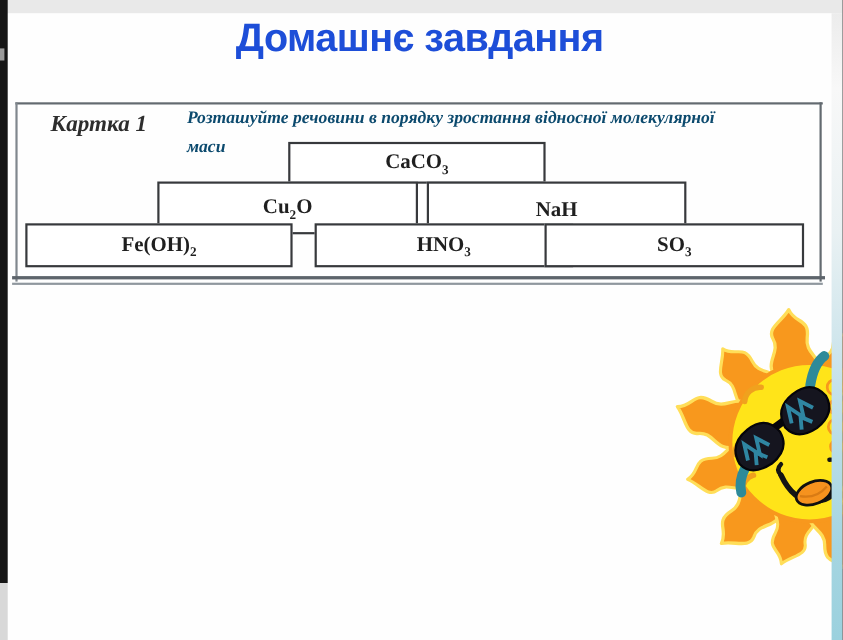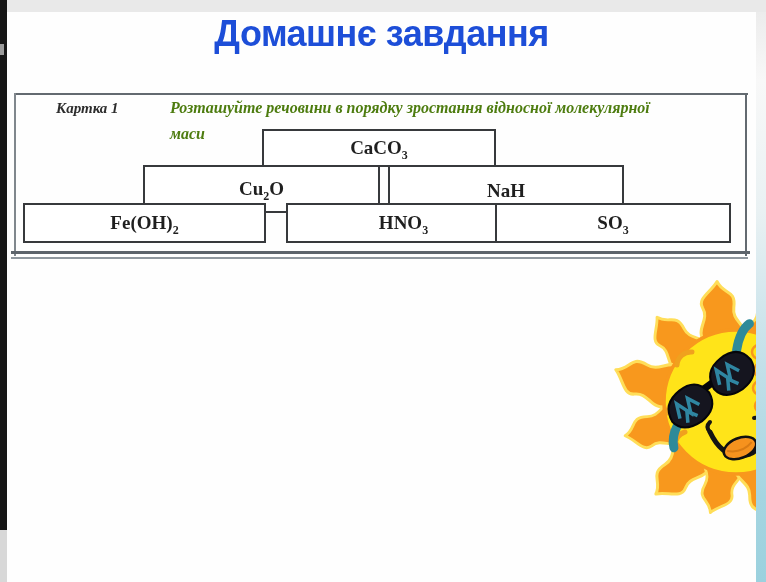--- a/index.html
+++ b/index.html
@@ -16,24 +16,24 @@
   .slide{position:absolute;left:7px;top:12px;width:749px;height:570px;background:#fefefe;}
   .slide-title{position:absolute;left:7px;top:13px;width:749px;text-align:center;
     font-size:36px;font-weight:700;color:#1d4ed8;letter-spacing:-.5px;}
   
   .card-rule{position:absolute;background:#636a70;}
   .rule-top{left:14px;top:93px;width:734px;height:2px;}
   .rule-left{left:14px;top:93px;width:2px;height:163px;background:#80878d;}
   .rule-right{left:745px;top:93px;width:2px;height:163px;}
   .rule-bottom1{left:11px;top:251px;width:739px;height:3px;background:#5d646b;}
   .rule-bottom2{left:11px;top:257px;width:737px;height:2px;background:#8f979e;}
-  .card-label{position:absolute;left:56px;top:100px;font-family:"Liberation Serif",serif;
-    font-style:italic;font-weight:700;font-size:15px;color:#2d2d2d;}
+  .card-label{position:absolute;left:46px;top:100px;font-family:"Liberation Serif",serif;
+    font-style:italic;font-weight:700;font-size:21px;color:#2d2d2d;}
   .card-task{position:absolute;left:170px;top:95px;width:578px;font-family:"Liberation Serif",serif;
-    font-style:italic;font-weight:700;font-size:16px;line-height:26px;color:#4d7c0f;}
+    font-style:italic;font-weight:700;font-size:16px;line-height:26px;color:#0c4a6e;}
   
   .pbox{position:absolute;box-sizing:border-box;border:2px solid #37393c;background:#fff;
     display:flex;align-items:center;justify-content:center;
     font-family:"Liberation Serif",serif;font-weight:700;font-size:19px;color:#1f1f1f;}
   .pbox sub{font-size:12px;line-height:0;vertical-align:-5px;}
   .b-caco3{left:262px;top:129px;width:234px;height:38px;}
   .b-cu2o {left:143px;top:165px;width:237px;height:48px;}
   .b-nah  {left:388px;top:165px;width:236px;height:52px;}
   .b-feoh2{left:23px; top:203px;width:243px;height:40px;}
   .b-hno3 {left:262px;top:203px;width:235px;height:40px;margin-left:24px;}

